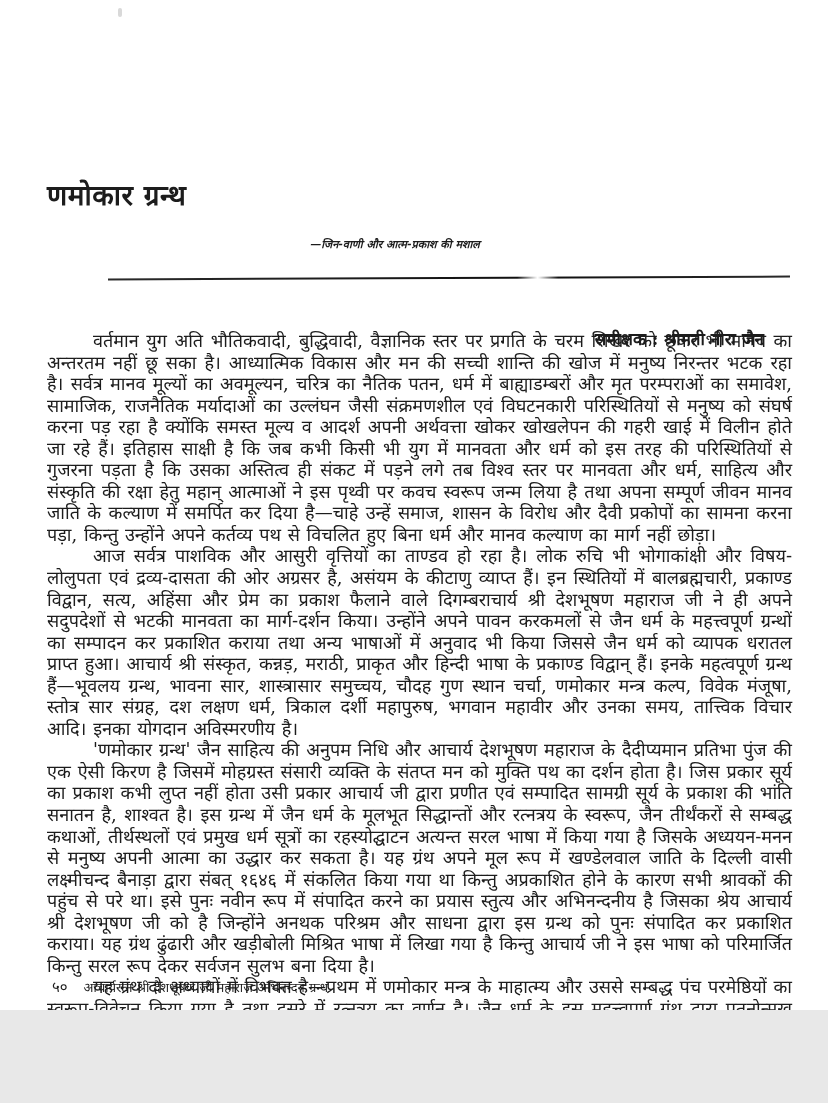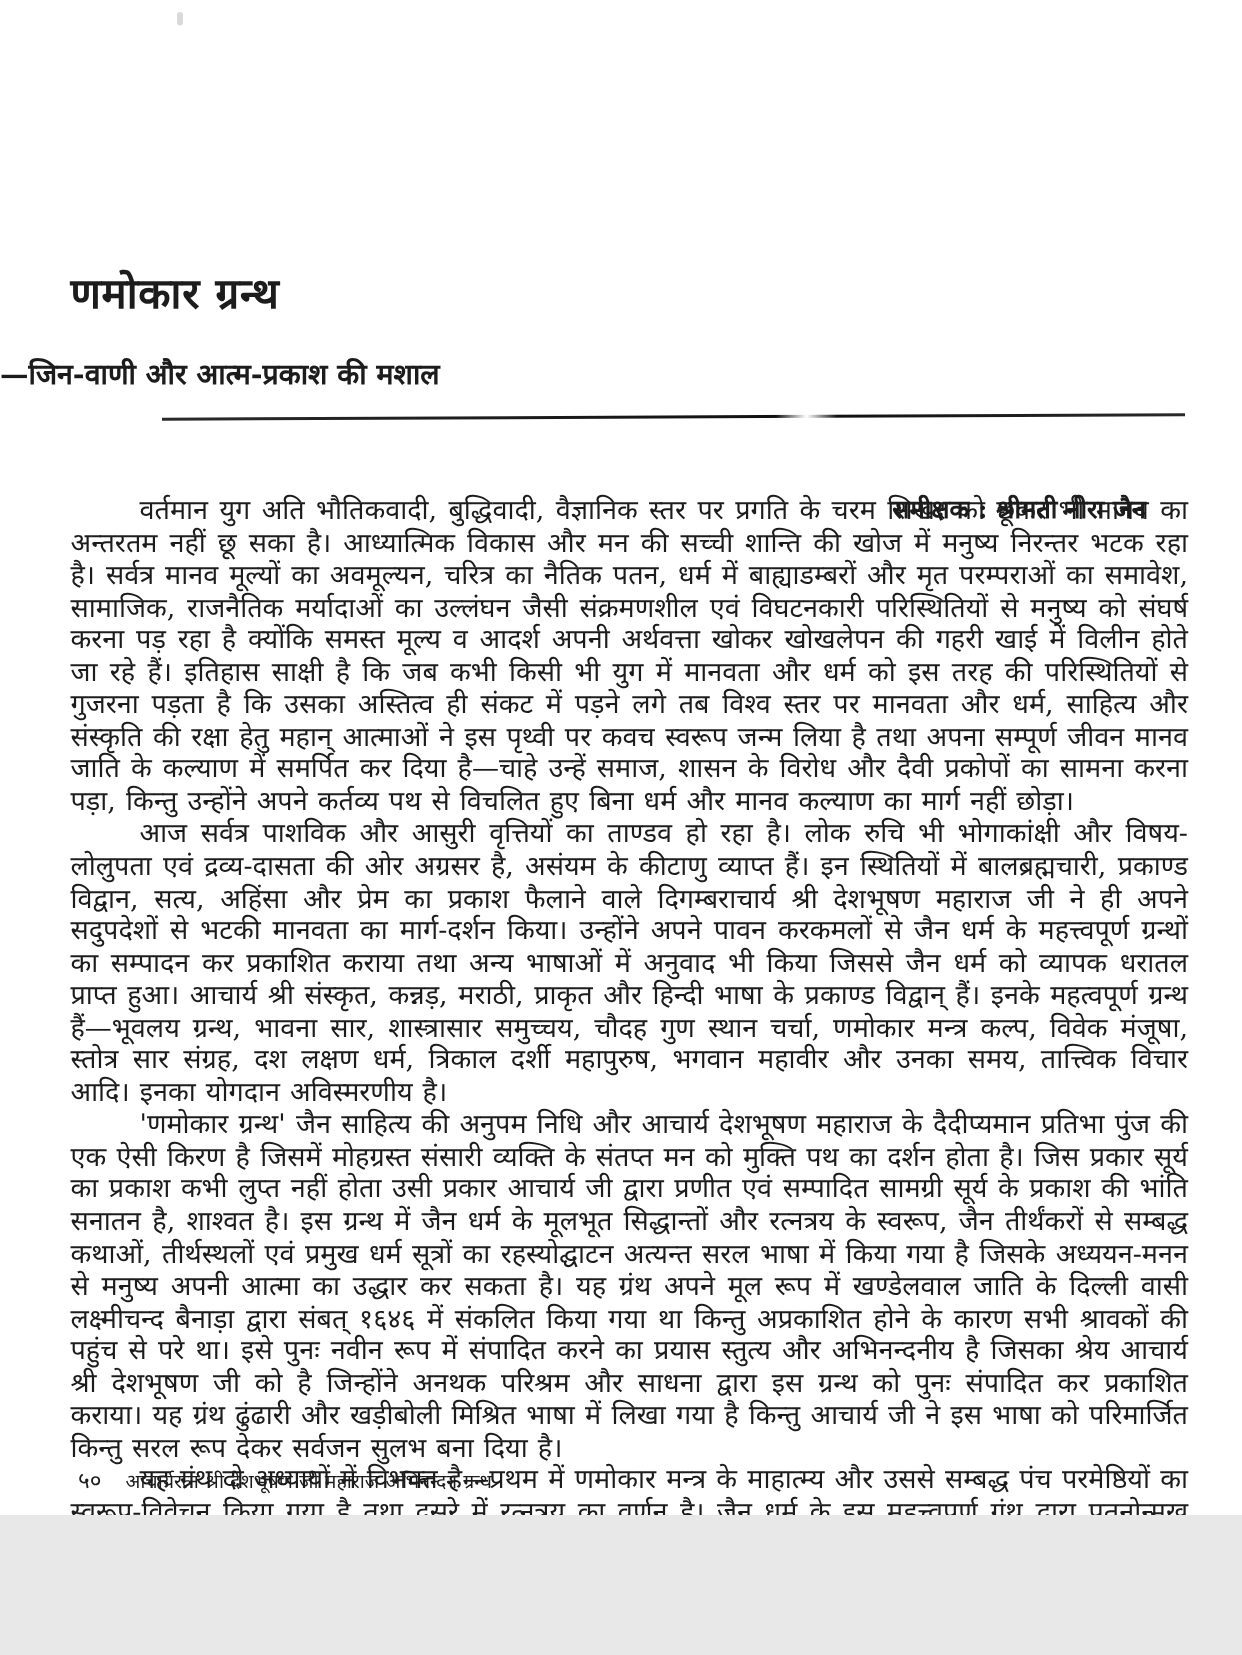--- a/index.html
+++ b/index.html
@@ -25,22 +25,24 @@
     position: absolute;
     left: 47px; top: 175px;
     font-size: 28px;
     font-weight: bold;
     letter-spacing: 0.5px;
   }
   .doc-subtitle {
     position: absolute;
     left: 0; top: 236px;
     width: 790px;
-    font-size: 19px;
+    text-align: center;
+    font-size: 11px;
     font-weight: bold;
+    font-style: italic;
   }
   .divider-rule {
     position: absolute;
     left: 108px; top: 277px;
     width: 682px;
     height: 2px;
     background: linear-gradient(90deg, #2a2a2a 0%, #111 60%, transparent 63%, #111 66%, #2a2a2a 100%);
     transform: rotate(-0.25deg);
   }
   .reviewer-line {

